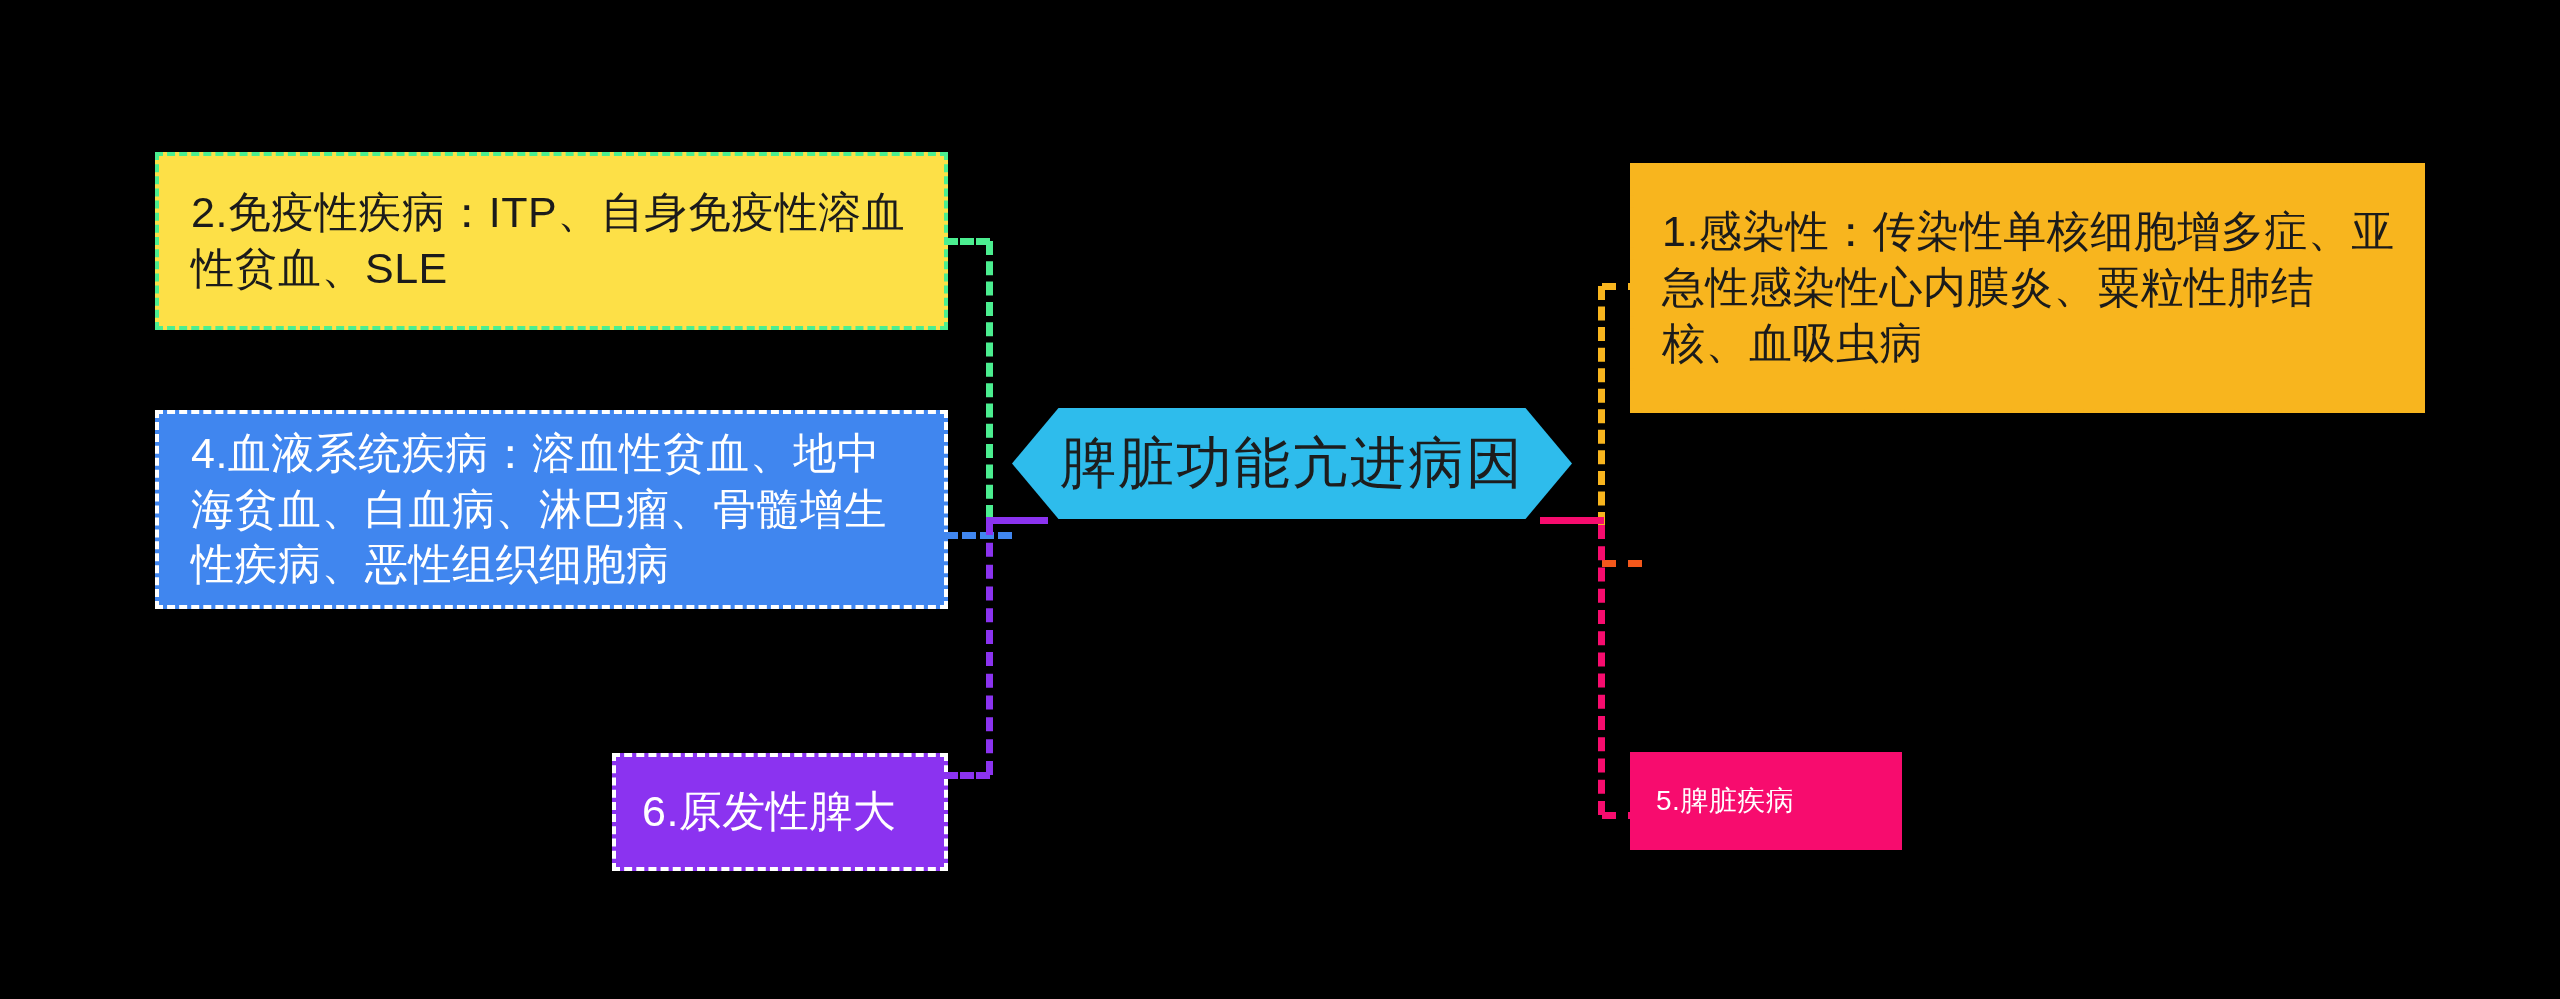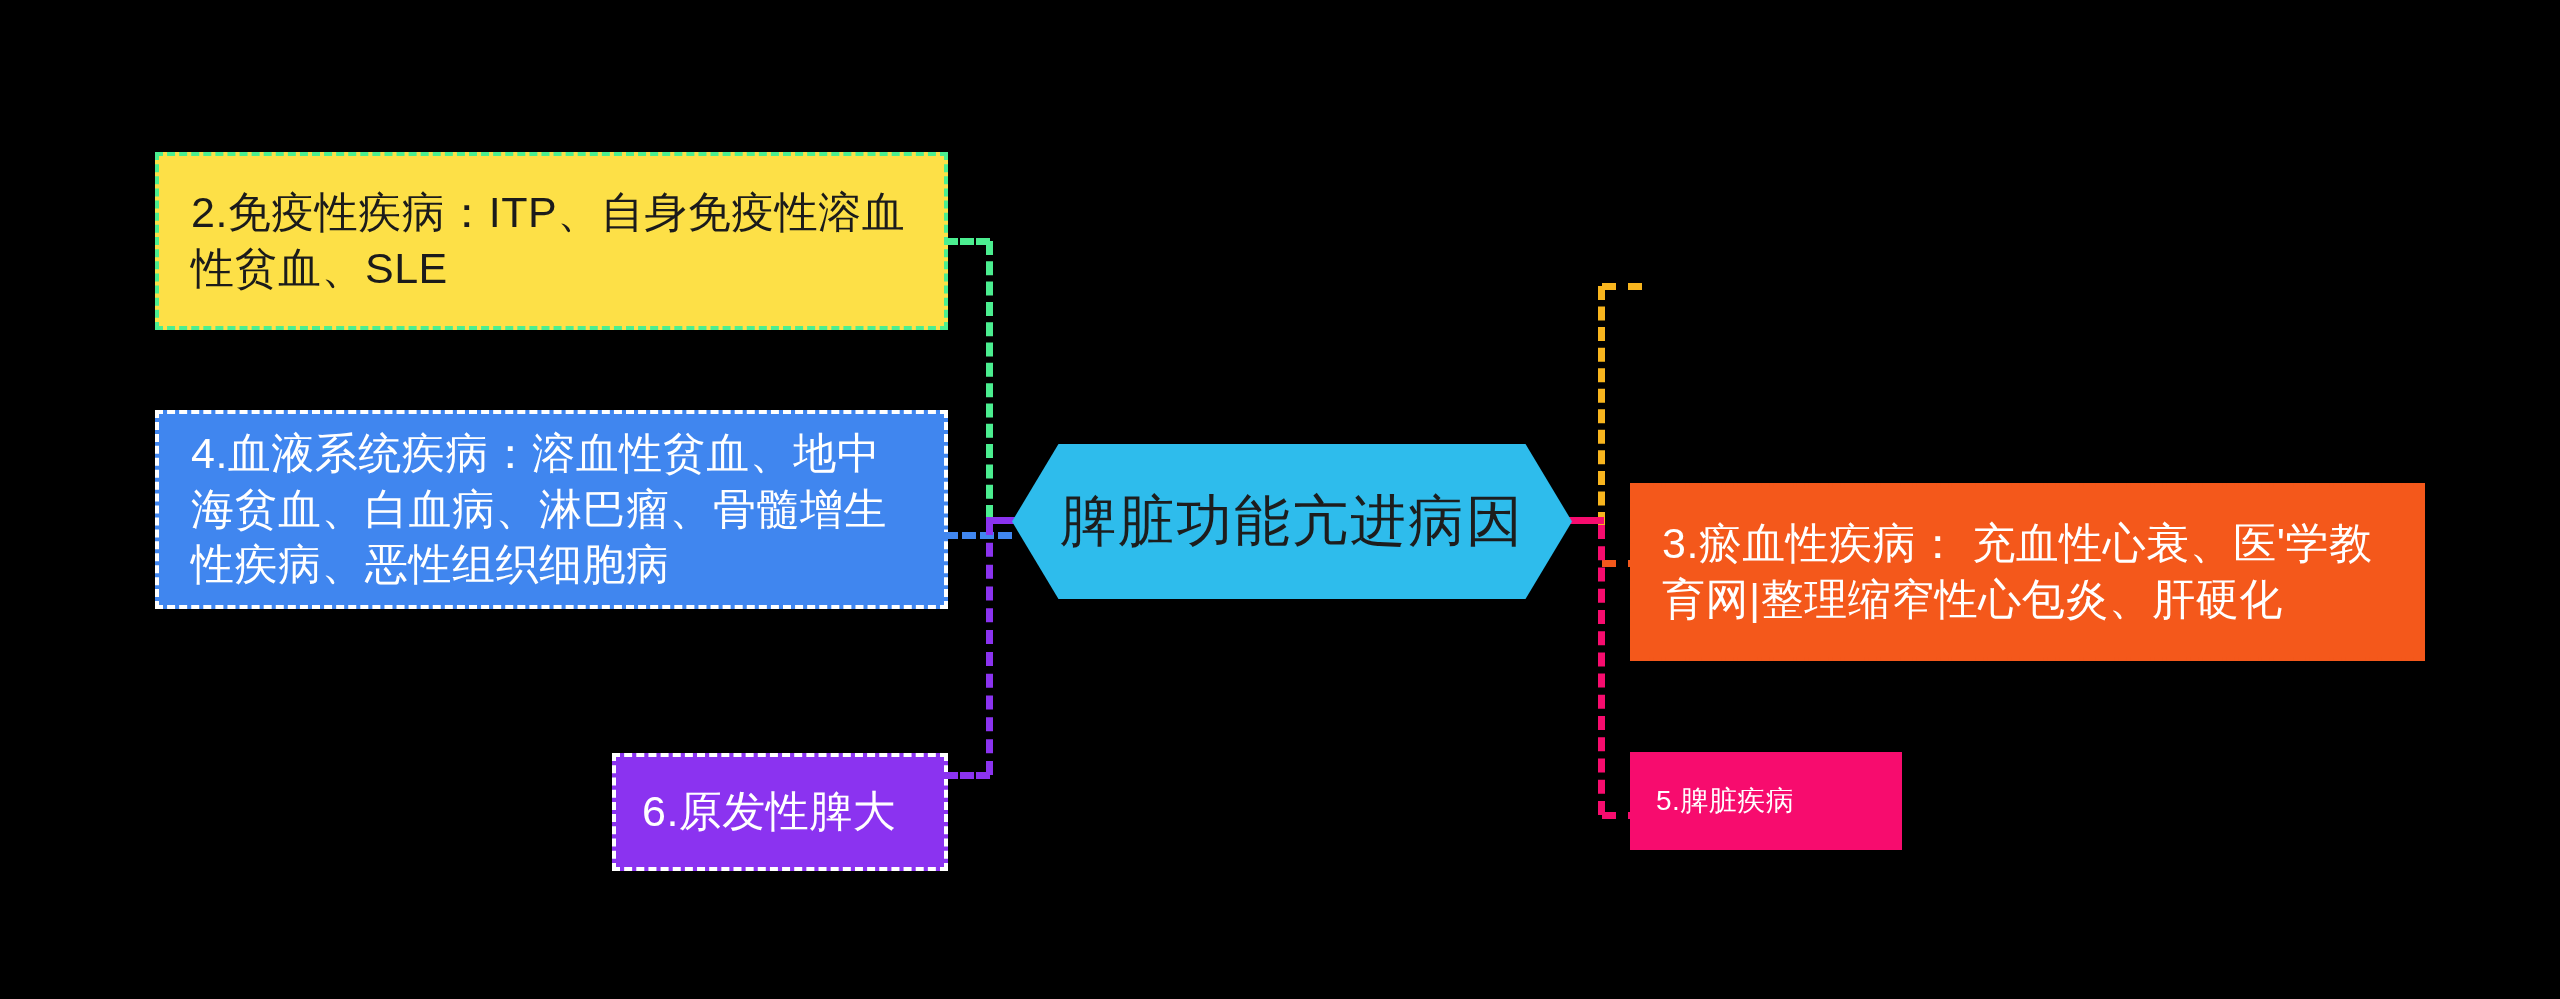--- a/index.html
+++ b/index.html
@@ -86,21 +86,21 @@
     border-color: #F70C6E;
     color: #FFFFFF;
     font-size: 28px;
     padding: 6px 16px 6px 22px;
     justify-content: flex-start;
   }
 
   
   #node-center {
     position: absolute;
-    left: 1012px;  top: 444px;  width: 560px;  height: 155px;
+    left: 1012px;  top: 408px;  width: 560px;  height: 111px;
     background: #2EBCEC;
     color: #1d1d1d;
     font-size: 56px;
     display: flex;
     align-items: center;
     justify-content: center;
     letter-spacing: 2px;
     -webkit-clip-path: polygon(8.3% 0%, 91.7% 0%, 100% 50%, 91.7% 100%, 8.3% 100%, 0% 50%);
     clip-path: polygon(8.3% 0%, 91.7% 0%, 100% 50%, 91.7% 100%, 8.3% 100%, 0% 50%);
   }
@@ -152,24 +152,24 @@
   </div>
 
   <div class="node" id="node-blood">
     <span class="txt">4.血液系统疾病：溶血性贫血、地中海贫血、白血病、淋巴瘤、骨髓增生性疾病、恶性组织细胞病</span>
   </div>
 
   <div class="node" id="node-primary">
     <span class="txt">6.原发性脾大</span>
   </div>
 
+  <div class="node" id="node-infection">
+    <span class="txt">1.感染性：传染性单核细胞增多症、亚急性感染性心内膜炎、粟粒性肺结核、血吸虫病</span>
+  </div>
 
-  <div class="node" id="node-congestive">
-    <span class="txt">3.瘀血性疾病： 充血性心衰、医'学教育网|整理缩窄性心包炎、肝硬化</span>
-  </div>
 
   <div class="node" id="node-spleen-dis">
     <span class="txt">5.脾脏疾病</span>
   </div>
 
   <div class="conn hstub" id="conn-green-h"></div>
   <div class="conn vspine" id="conn-green-v"></div>
 
   <div class="conn hstub" id="conn-blue-h"></div>
 

